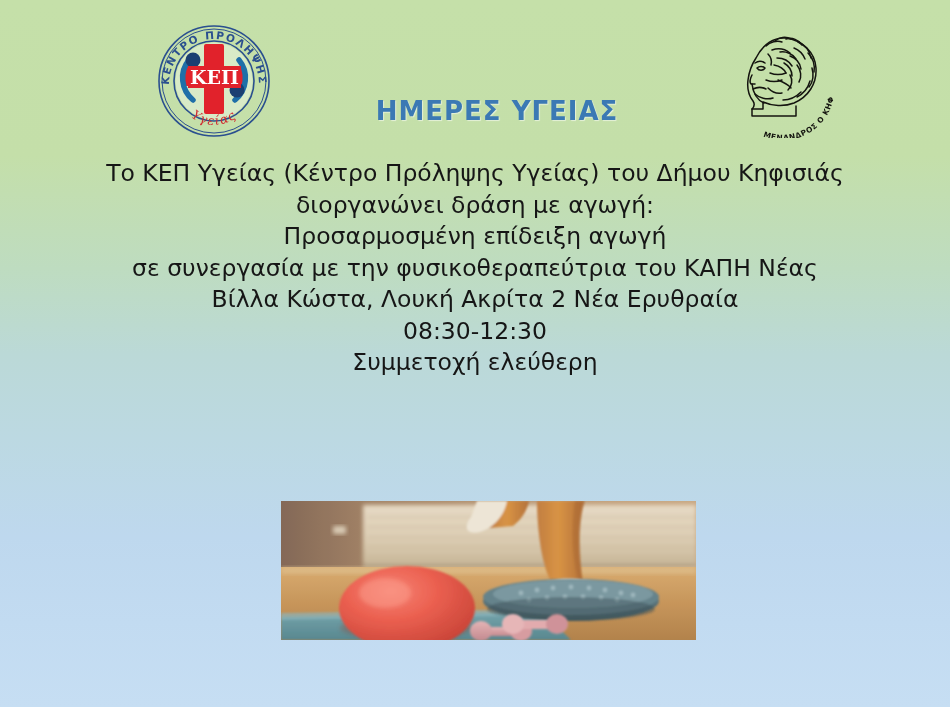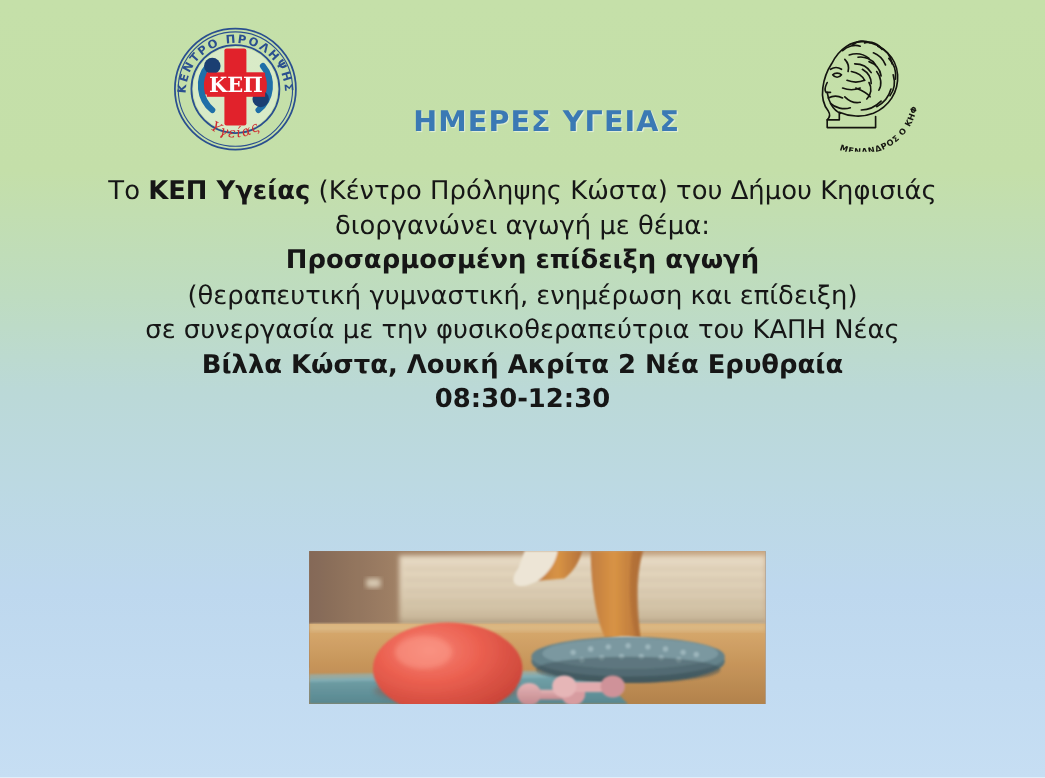--- a/index.html
+++ b/index.html
@@ -72,21 +72,21 @@
     color: #161616;
     font-family: "DejaVu Sans", sans-serif;
     font-size: 23.5px;
     line-height: 31.5px;
   }
   #body-text p {
     margin: 0;
     padding: 0;
     white-space: nowrap;
   }
-  .b { font-weight: bold; }
+  .b { font-weight: normal; }
   .i { }
 
   
   #photo {
     position: absolute;
     left: 281px;
     top: 501px;
     width: 415px;
     height: 139px;
     overflow: hidden;
@@ -182,27 +182,27 @@
       </g>
       <text font-family="DejaVu Sans, sans-serif" font-size="7.5" font-weight="bold" fill="#14140f" letter-spacing="0.6">
         <textPath href="#arcCap" startOffset="24%" text-anchor="start">ΜΕΝΑΝΔΡΟΣ Ο ΚΗΦΙΣΕΥΣ</textPath>
       </text>
     </svg>
   </div>
 
   <div id="main-title">ΗΜΕΡΕΣ ΥΓΕΙΑΣ</div>
 
   <div id="body-text">
-    <p><span>Το </span><span class="b">ΚΕΠ Υγείας</span><span> (Κέντρο Πρόληψης Κώστα) του Δήμου Κηφισιάς</span></p>
-    <p>διοργανώνει αγωγή με θέμα:</p>
+    <p><span>Το </span><span class="b">ΚΕΠ Υγείας</span><span> (Κέντρο Πρόληψης Υγείας) του Δήμου Κηφισιάς</span></p>
+    <p>διοργανώνει δράση με αγωγή:</p>
     <p class="b">Προσαρμοσμένη επίδειξη αγωγή</p>
-    <p>(θεραπευτική γυμναστική, ενημέρωση και επίδειξη)</p>
     <p class="i">σε συνεργασία με την φυσικοθεραπεύτρια του ΚΑΠΗ Νέας</p>
     <p class="b">Βίλλα Κώστα, Λουκή Ακρίτα 2 Νέα Ερυθραία</p>
     <p class="b">08:30-12:30</p>
+    <p>Συμμετοχή ελεύθερη</p>
   </div>
 
   <div id="photo">
     <svg viewBox="0 0 415 139" width="415" height="139" aria-hidden="true">
       <defs>
         <linearGradient id="wallG" x1="0" y1="0" x2="1" y2="0">
           <stop offset="0%" stop-color="#7e6353"></stop>
           <stop offset="22%" stop-color="#a08064"></stop>
           <stop offset="60%" stop-color="#bb9a79"></stop>
           <stop offset="100%" stop-color="#c9a884"></stop>

